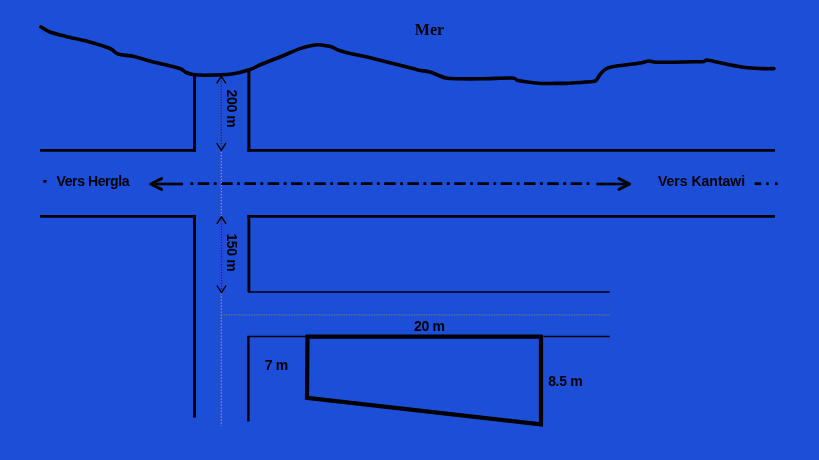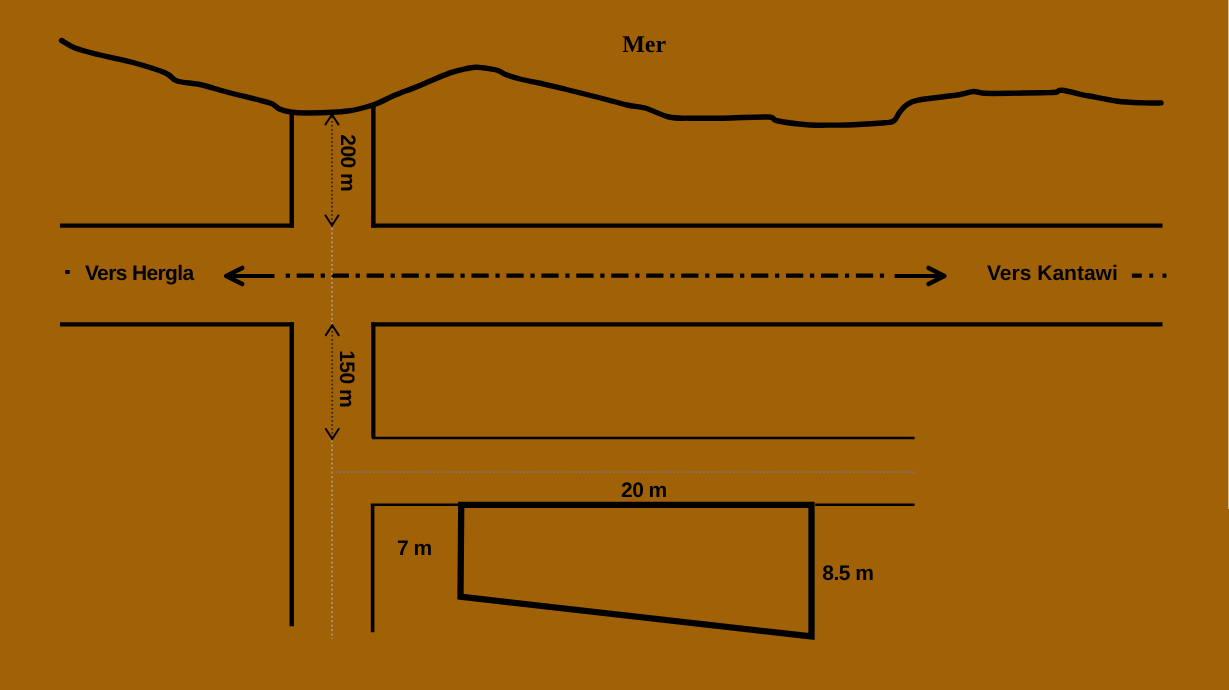--- a/index.html
+++ b/index.html
@@ -1,16 +1,16 @@
 <!DOCTYPE html>
 <html><head>
 <meta charset="utf-8">
 <style>
   html,body{margin:0;padding:0;background:#ffffff;}
-  .wrap{position:relative;width:819px;height:460px;background:#a16207;overflow:hidden;}
+  .wrap{position:relative;width:819px;height:460px;background:#1d4ed8;overflow:hidden;}
   svg{position:absolute;left:0;top:0;}
   text{fill:#000;}
   .lbl{font-family:"Liberation Sans",sans-serif;font-weight:bold;font-size:14px;}
   .dim{letter-spacing:-0.35px;}
 </style>
 </head>
 <body>
 <div class="wrap">
 <svg width="819" height="460" viewBox="0 0 819 460">
 

